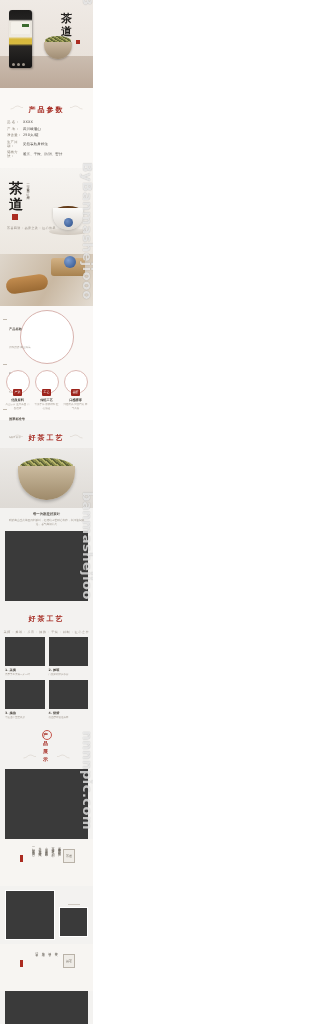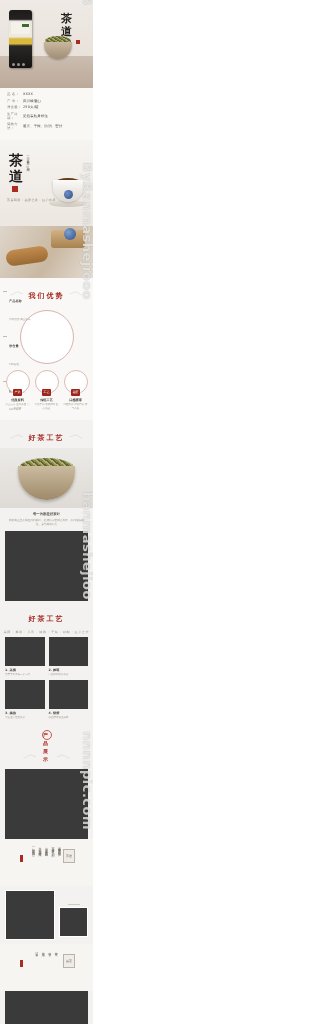--- a/index.html
+++ b/index.html
@@ -193,20 +193,29 @@
     <div class="can-label"></div>
     <div class="can-green"></div>
     <div class="can-dots"><i></i><i></i><i></i></div>
     <div class="bowl-tea"></div>
     <div class="bowl"></div>
     <div class="hero-title">茶道</div>
     <div class="hero-seal"></div>
   </div>
 
   <div class="params">
+    <div class="sec-head">
+      <svg class="swirl" viewBox="0 0 28 10">
+        <path d="M1 8 C8 8 9 2 15 2 C20 2 21 6 26 5" stroke="#b9aa9c" fill="none" stroke-width="1"></path>
+      </svg>
+      <span class="zh">产品参数</span>
+      <svg class="swirl" viewBox="0 0 28 10">
+        <path d="M27 8 C20 8 19 2 13 2 C8 2 7 6 2 5" stroke="#b9aa9c" fill="none" stroke-width="1"></path>
+      </svg>
+    </div>
     <div class="param-row">
       <span class="param-k">品  名：</span>
       <span class="param-v">XXXX</span>
     </div>
     <div class="param-row">
       <span class="param-k">产  地：</span>
       <span class="param-v">四川峨眉山</span>
     </div>
     <div class="param-row">
       <span class="param-k">净含量：</span>
@@ -231,29 +240,20 @@
     <div class="cup-tea"></div>
     <div class="cup"></div>
     <div class="cup-motif"></div>
   </div>
 
   <div class="adv">
     <div class="adv-photo">
       <div class="tray"></div>
       <div class="pot"></div>
       <div class="board"></div>
-    </div>
-    <div class="sec-head">
-      <svg class="swirl" viewBox="0 0 28 10">
-        <path d="M1 8 C8 8 9 2 15 2 C20 2 21 6 26 5" stroke="#b9aa9c" fill="none" stroke-width="1"></path>
-      </svg>
-      <span class="zh">我们优势</span>
-      <svg class="swirl" viewBox="0 0 28 10">
-        <path d="M27 8 C20 8 19 2 13 2 C8 2 7 6 2 5" stroke="#b9aa9c" fill="none" stroke-width="1"></path>
-      </svg>
     </div>
     <div class="big-circle"></div>
     <div class="adv-bullets">
       <div class="adv-bullet">
         <span class="adv-dash"></span>
         <span>
           <span class="adv-b-t">产品名称</span><br>
           <span class="adv-b-s">原料甄选 高山好茶</span>
         </span>
       </div>

